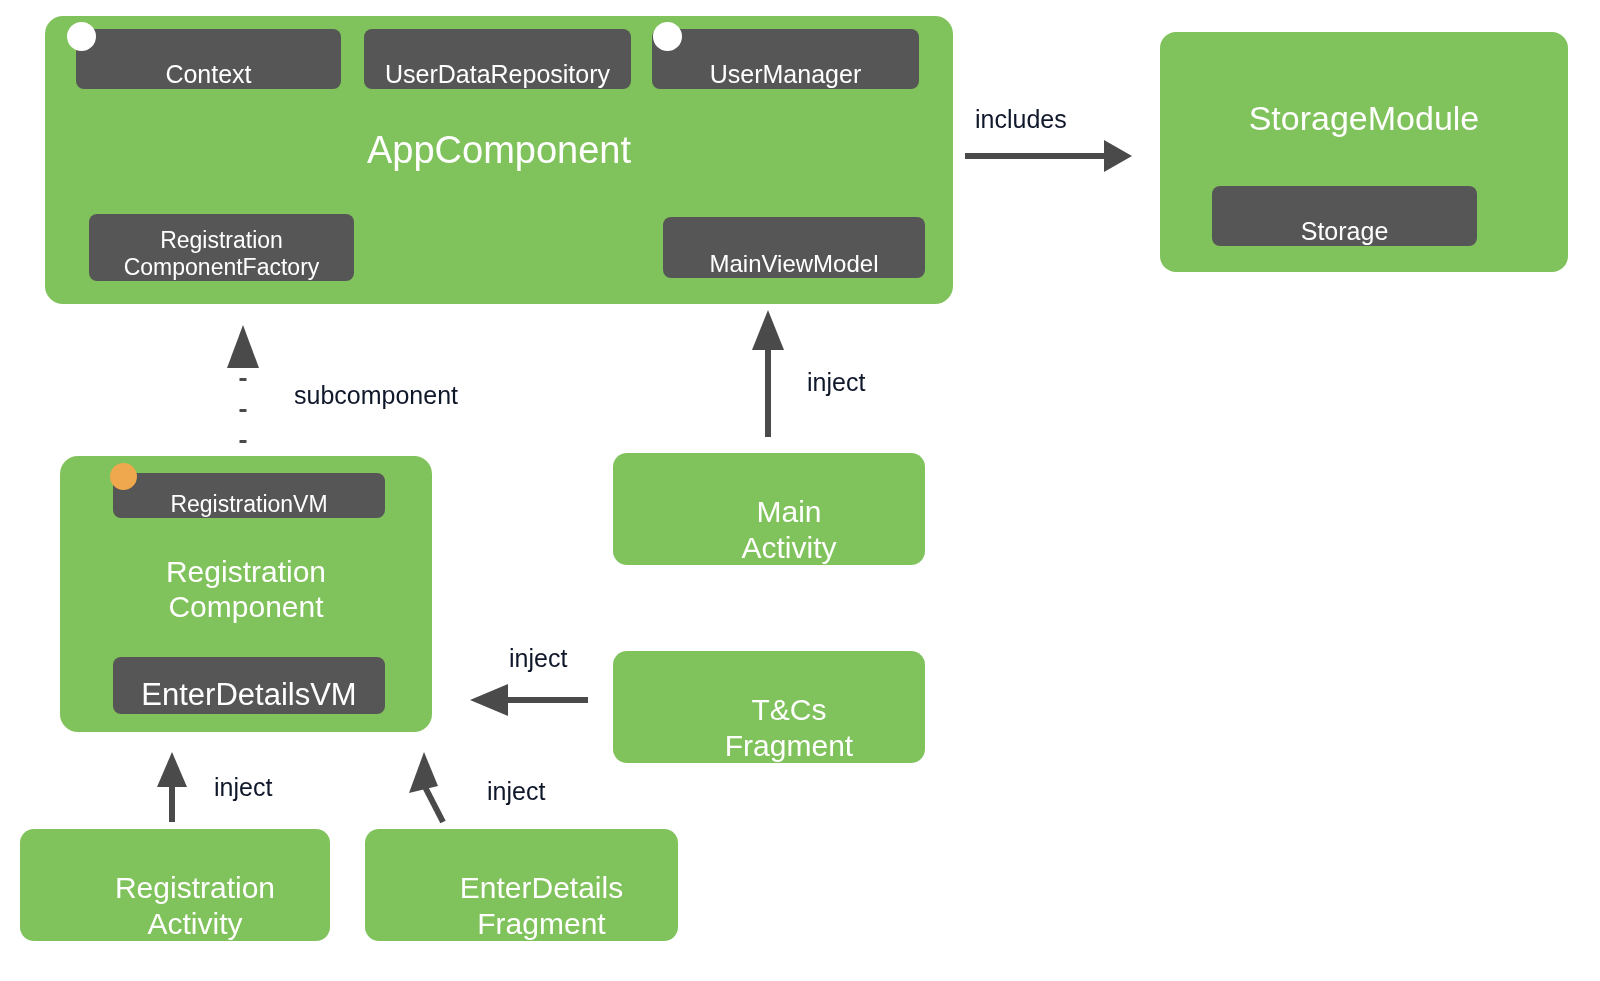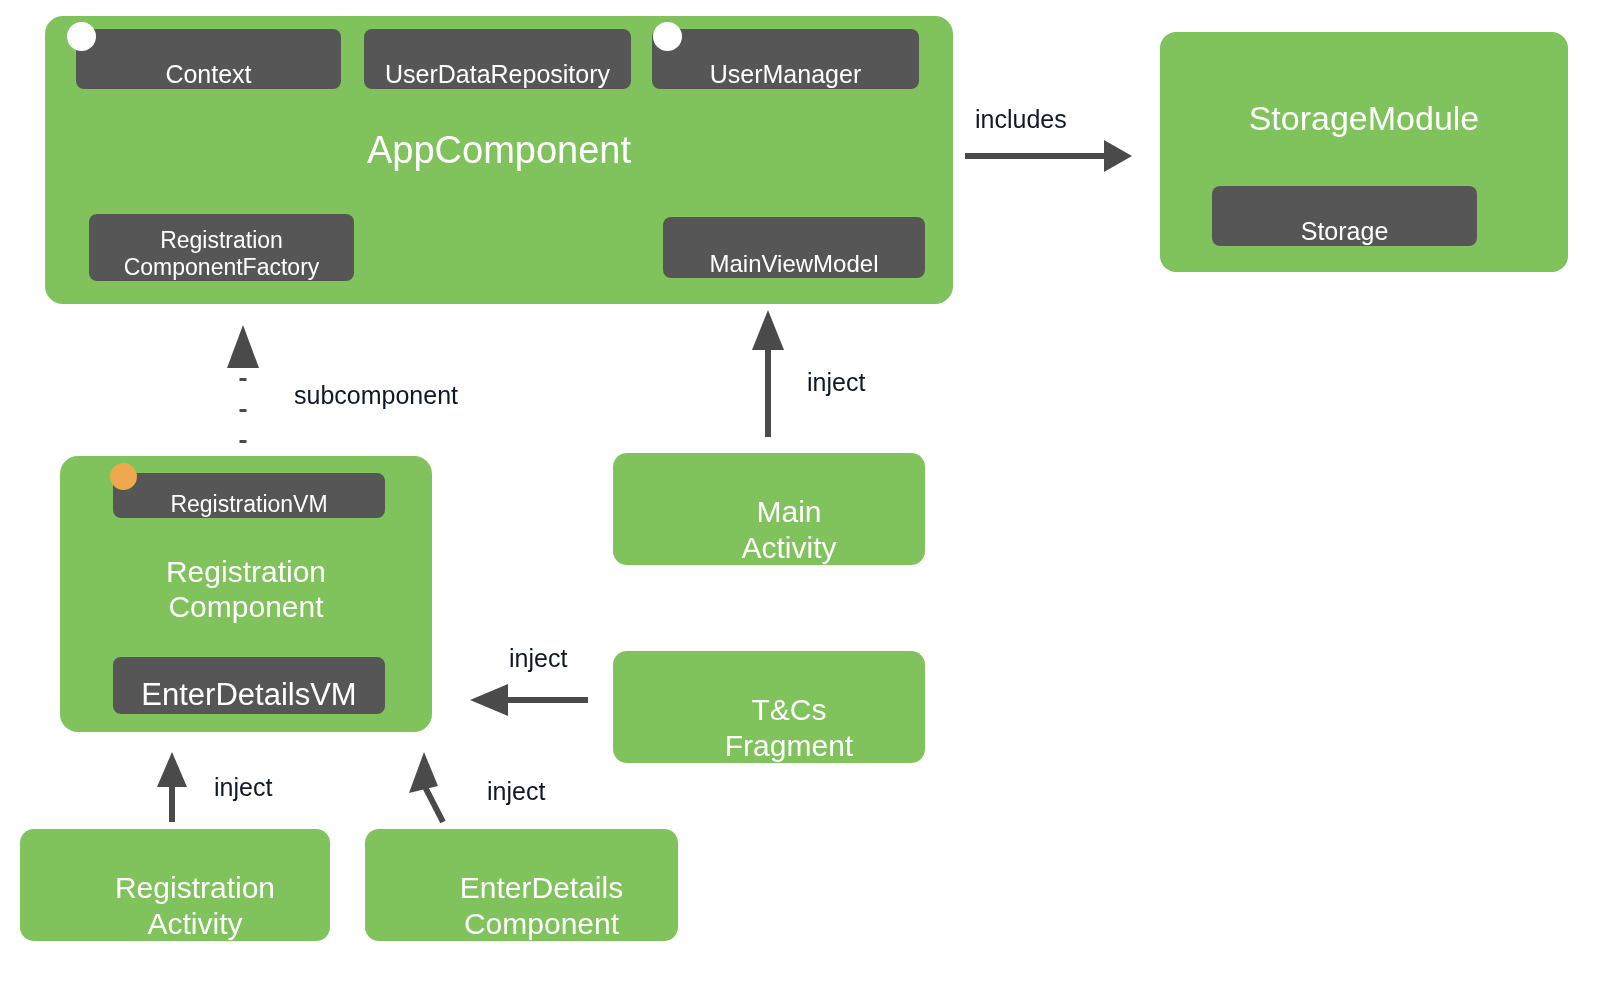--- a/index.html
+++ b/index.html
@@ -123,21 +123,21 @@
 Fragment</span>
   </div>
 
   <div class="node green" style="left:20px; top:829px; width:310px; height:112px; font-size:30px; white-space:pre-line;">
     <span>Registration
 Activity</span>
   </div>
 
   <div class="node green" style="left:365px; top:829px; width:313px; height:112px; font-size:30px; white-space:pre-line;">
     <span>EnterDetails
-Component</span>
+Fragment</span>
   </div>
 
   <svg class="arrows" viewBox="0 0 1600 981">
 
     <g>
       <line x1="965" y1="156" x2="1108" y2="156" stroke="#4a4a4a" stroke-width="6"></line>
       <polygon points="1104,140 1132,156 1104,172" fill="#4a4a4a"></polygon>
     </g>
 
     <g>

